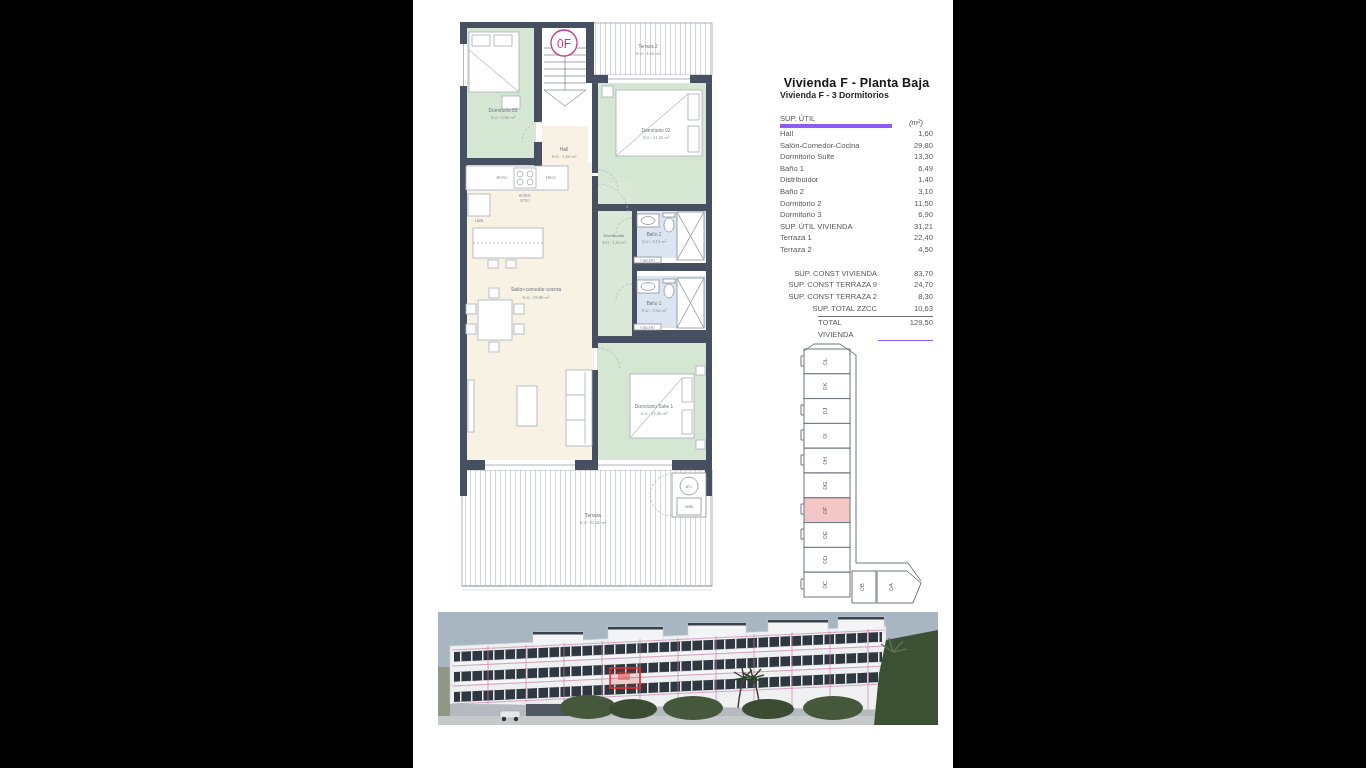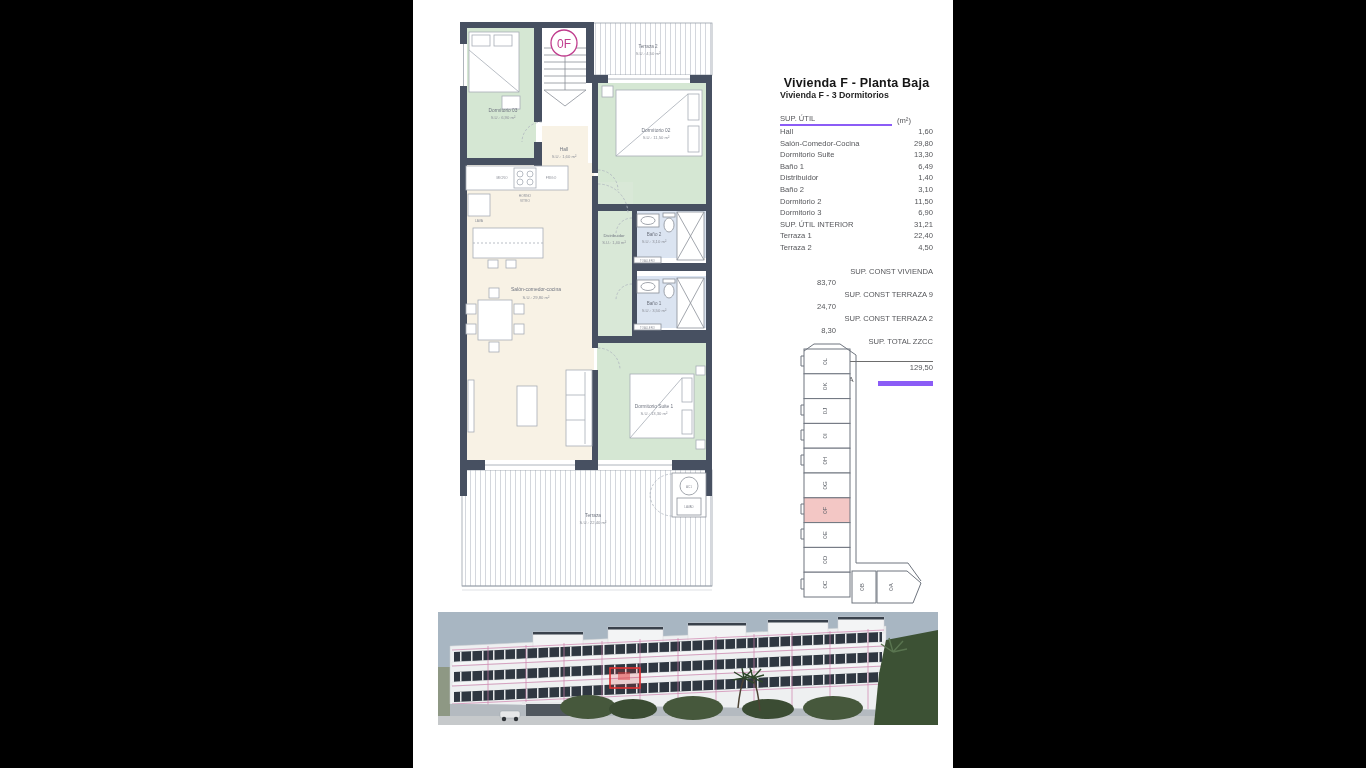--- a/index.html
+++ b/index.html
@@ -10,30 +10,30 @@
   
   .plan{position:absolute;left:45px;top:18px;width:260px;height:578px;}
   .plan svg{width:100%;height:100%;}
 
   
   .info{position:absolute;left:367px;top:76px;width:153px;color:#55565a;}
   .doc-title{font-size:12.5px;font-weight:bold;color:#151515;text-align:center;letter-spacing:.2px;}
   .doc-subtitle{font-size:8.8px;font-weight:bold;color:#262626;}
   .tbl{margin-top:13px;}
   .tblhead{display:flex;align-items:flex-end;font-size:7.6px;line-height:11px;}
-  .tblhead .underlined{width:112px;border-bottom:2px solid #8b5cf6;}
-  .tblhead .unit{margin-left:5px;}
+  .tblhead .underlined{width:112px;border-bottom:4px solid #8b5cf6;}
+  .tblhead .unit{margin-left:17px;font-style:italic;}
   .trow{display:flex;justify-content:space-between;font-size:7.6px;line-height:11.6px;}
   .trow .val,.srow .val{width:56px;text-align:right;}
   .sblock{margin-top:12px;}
-  .srow{display:flex;justify-content:flex-end;font-size:7.6px;line-height:11.8px;flex-direction:column;}
+  .srow{display:flex;justify-content:flex-end;font-size:7.6px;line-height:11.8px;}
   .srow .lbl{text-align:right;}
   .total{display:flex;justify-content:flex-end;font-size:7.6px;line-height:12px;
     border-top:1px solid #6d6d6d;width:115px;margin-left:auto;margin-top:1px;}
-  .total .val{width:56px;text-align:right;border-bottom:5px solid #8b5cf6;}
+  .total .val{width:56px;text-align:right;border-bottom:1px solid #8b5cf6;}
 
   
   .strip{position:absolute;left:387px;top:343px;width:138px;height:268px;}
   .strip svg{width:100%;height:100%;}
 
   
   .render{position:absolute;left:25px;top:612px;width:500px;height:113px;}
   .render svg{width:100%;height:100%;}
 
   text{font-family:"Liberation Sans",sans-serif;}
@@ -282,21 +282,21 @@
           </div>
         <div class="trow">
             <span>Dormitorio 2</span>
             <span class="val">11,50</span>
           </div>
         <div class="trow">
             <span>Dormitorio 3</span>
             <span class="val">6,90</span>
           </div>
         <div class="trow">
-            <span>SUP. ÚTIL INTERIOR</span>
+            <span>SUP. ÚTIL VIVIENDA</span>
             <span class="val">31,21</span>
           </div>
         <div class="trow">
             <span>Terraza 1</span>
             <span class="val">22,40</span>
           </div>
         <div class="trow">
             <span>Terraza 2</span>
             <span class="val">4,50</span>
           </div>

